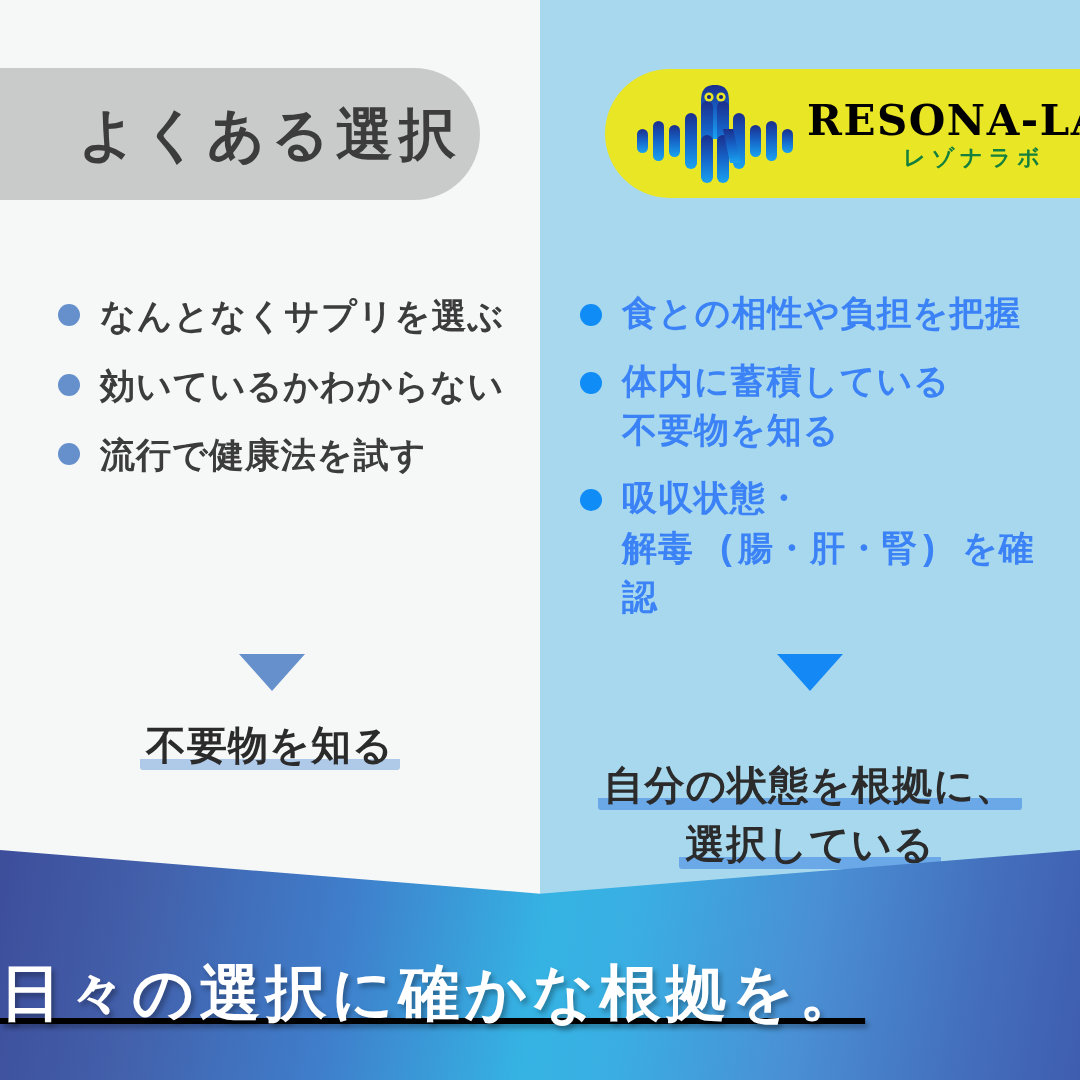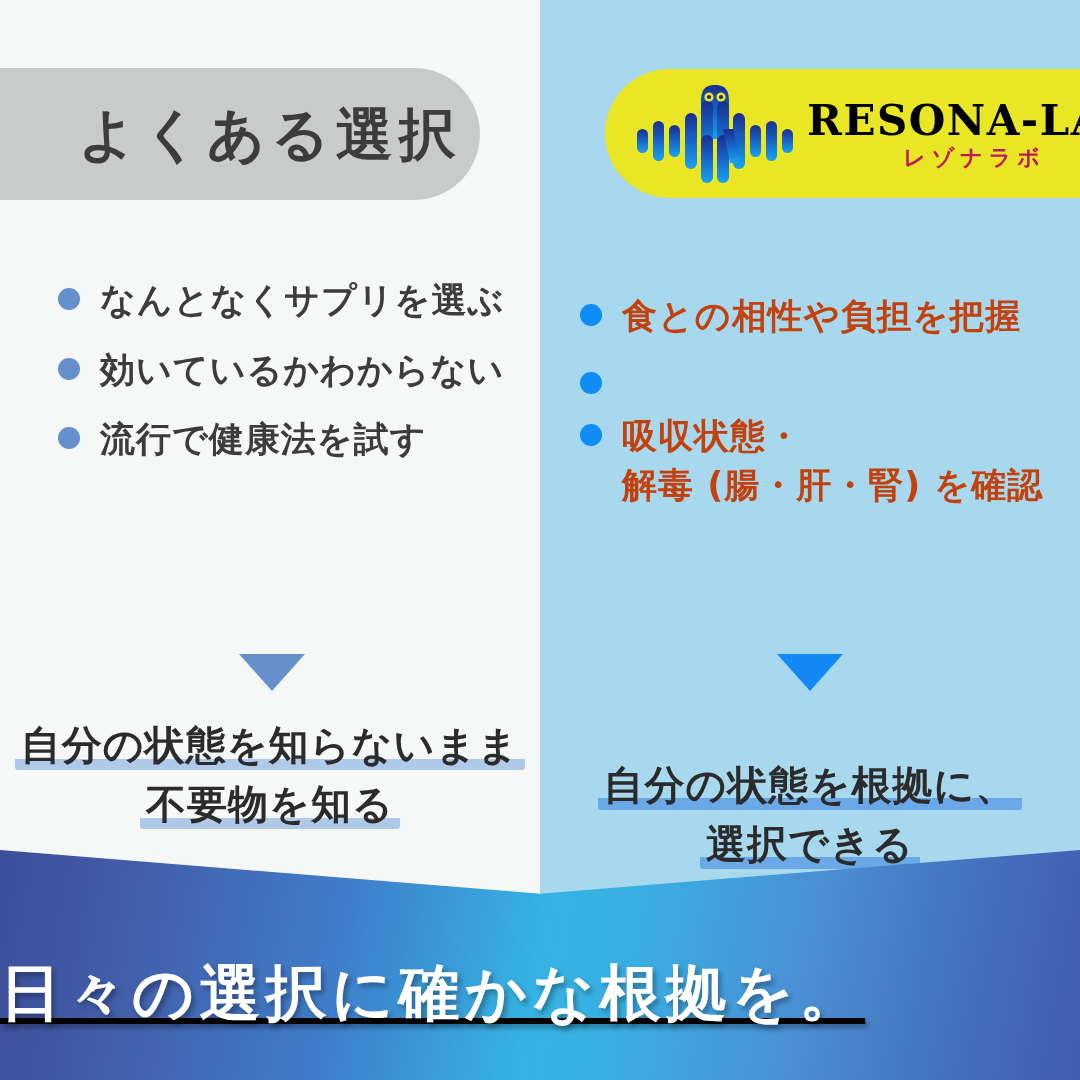--- a/index.html
+++ b/index.html
@@ -80,32 +80,32 @@
     font-family: "DejaVu Serif", "Liberation Serif", serif;
     font-size: 42px;
     font-weight: 700;
     color: #000000;
     letter-spacing: 1.5px;
     line-height: 1.0;
   }
   .logo-sub {
     font-size: 22px;
     font-weight: 700;
-    color: #be185d;
+    color: #15803d;
     letter-spacing: 6px;
     line-height: 1.0;
     margin-top: 5px;
     text-align: right;
   }
 
   
   .bullets {
     position: absolute;
   }
-  .bullets.left  { left: 58px;  top: 276px; width: 470px; text-align: center; }
+  .bullets.left  { left: 58px;  top: 292px; width: 470px; text-align: center; }
   .bullets.right { left: 580px; top: 292px; width: 480px; }
 
   .bullet-row {
     display: flex;
     align-items: flex-start;
   }
   .bullets.left .bullet-row  { margin-bottom: 20px; }
   .bullets.right .bullet-row { margin-bottom: 18px; }
 
   .dot {
@@ -120,21 +120,21 @@
   .bullets.right .dot { background: #0F8CF5; }
 
   .bullet-text {
     font-size: 35px;
     font-weight: 700;
     color: #3C3C3C;
     line-height: 1.42;
     letter-spacing: 1px;
     white-space: pre-line;
   }
-  .bullets.right .bullet-text { color: #c2410c; }
+  .bullets.right .bullet-text { color: #3b82f6; font-family: Liberation Mono, monospace; }
 
   
   .arrow {
     position: absolute;
     width: 0;
     height: 0;
     border-left: 33px solid transparent;
     border-right: 33px solid transparent;
   }
   .arrow.left  { left: 239px; top: 654px; border-top: 37px solid #6690CC; }
@@ -275,38 +275,39 @@
     </div>
   </div>
 
   <div class="bullets right">
     <div class="bullet-row">
       <span class="dot"></span>
       <span class="bullet-text">食との相性や負担を把握</span>
     </div>
     <div class="bullet-row">
       <span class="dot"></span>
+      <span class="bullet-text">体内に蓄積している
+不要物を知る</span>
     </div>
     <div class="bullet-row">
       <span class="dot"></span>
       <span class="bullet-text">吸収状態・
 解毒 (腸・肝・腎) を確認</span>
     </div>
   </div>
 
   <div class="arrow left"></div>
   <div class="arrow right"></div>
 
   <div class="conclusion left">
-    <span class="concl-line"><span class="hl">自分の状態を知らないまま</span></span>
     <span class="concl-line"><span class="hl">不要物を知る</span></span>
   </div>
 
   <div class="conclusion right">
     <span class="concl-line"><span class="hl">自分の状態を根拠に、</span></span>
-    <span class="concl-line"><span class="hl">選択できる</span></span>
+    <span class="concl-line"><span class="hl">選択している</span></span>
   </div>
 
   <div class="banner">
     <div class="banner-text">日々の選択に確かな根拠を。</div>
   </div>
 
 </div>
 
 </body></html>

